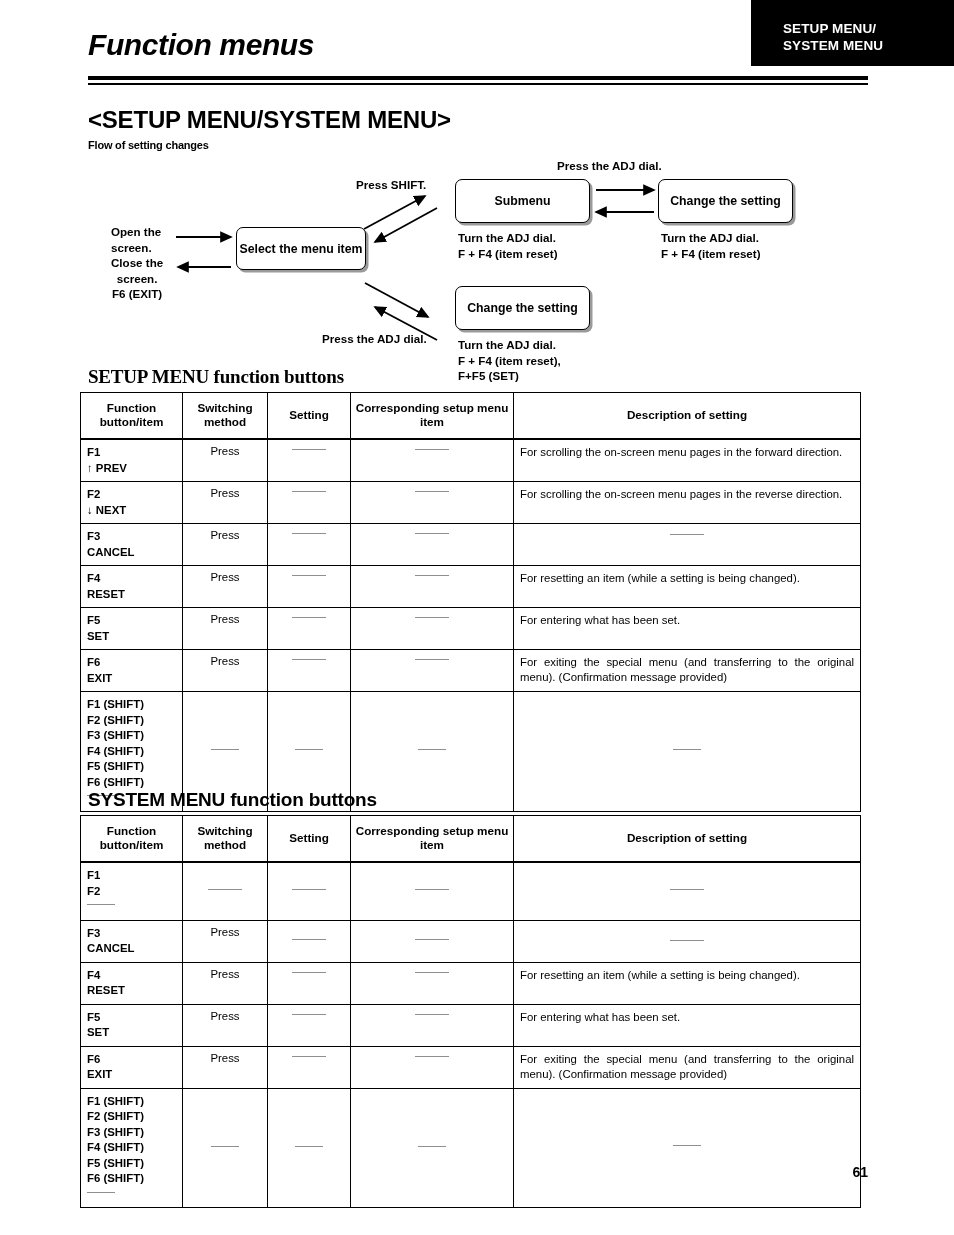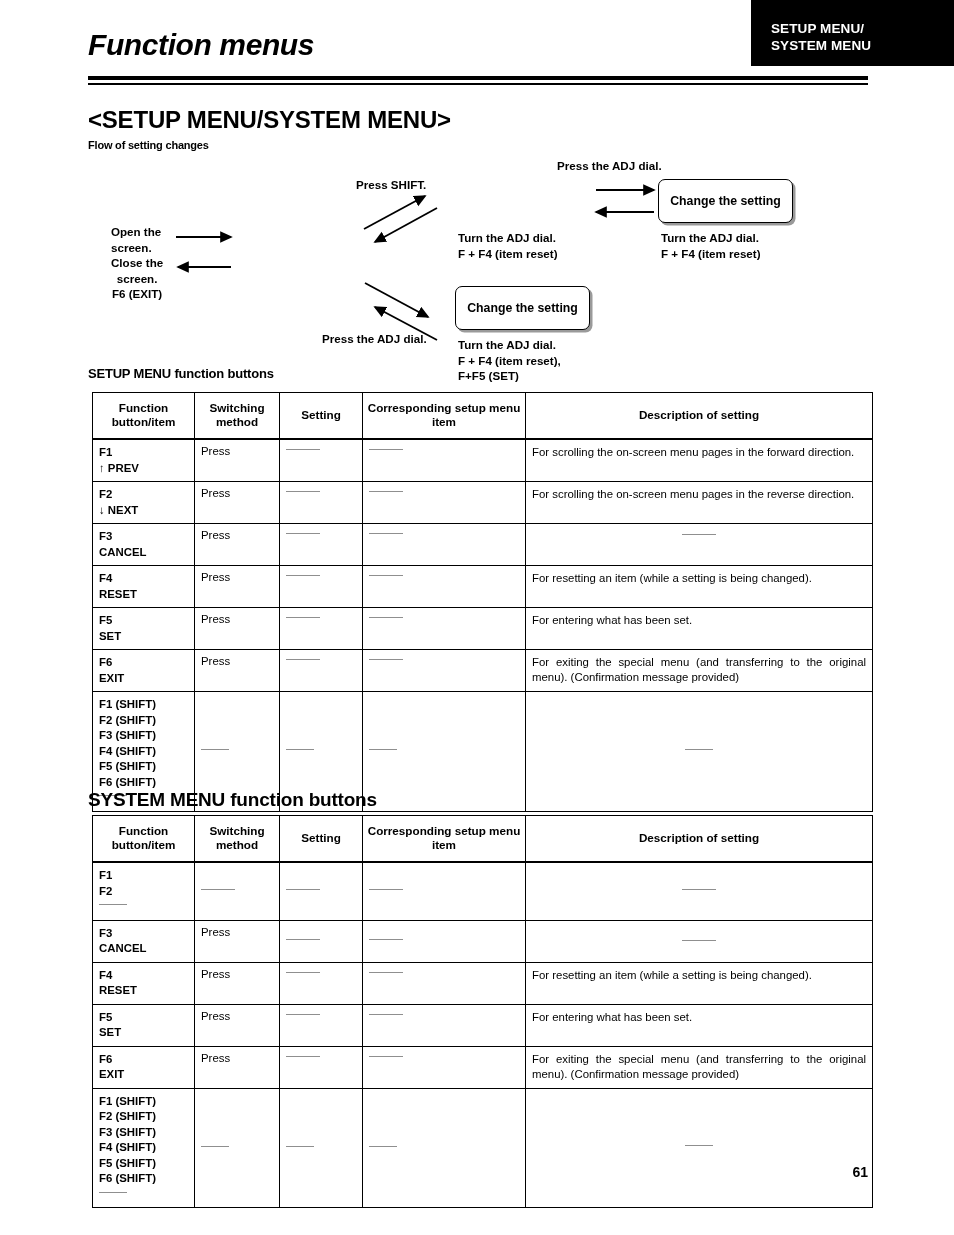--- a/index.html
+++ b/index.html
@@ -21,21 +21,21 @@
     position: absolute;
     left: 751px;
     top: 0;
     width: 203px;
     height: 66px;
     background: #000000;
     color: #ffffff;
     font-weight: bold;
     font-size: 13.5px;
     line-height: 17px;
-    padding: 20px 0 0 20px;
+    padding: 20px 0 0 32px;
     box-sizing: border-box;
     letter-spacing: 0.1px;
   }
   #page-title {
     position: absolute;
     left: 88px;
     top: 28px;
     font-size: 30px;
     font-weight: bold;
     font-style: italic;
@@ -70,21 +70,22 @@
     font-size: 24px;
   }
   #heading-flow {
     left: 88px;
     top: 139px;
     font-size: 11px;
   }
   #heading-setup-buttons {
     left: 88px;
     top: 366px;
-    font-size: 13px;
+    font-size: 19px;
+    font-family: Liberation Serif, serif;
   }
   #heading-system-buttons {
     left: 88px;
     top: 789px;
     font-size: 19px;
   }
   .h-light { font-weight: bold; }
 
   
   #flow-diagram {
@@ -121,21 +122,21 @@
     left: 0;
     top: 0;
     width: 780px;
     height: 220px;
     overflow: visible;
   }
 
   
   table.fn-table {
     position: absolute;
-    left: 92px;
+    left: 80px;
     border-collapse: collapse;
     width: 780px;
     table-layout: fixed;
     font-size: 11.4px;
   }
   table.fn-table td, table.fn-table th {
     border: 1px solid #000000;
     padding: 0;
     vertical-align: top;
   }
@@ -153,20 +154,21 @@
   }
   td.c-btn {
     font-weight: bold;
     line-height: 15.5px;
     white-space: pre-line;
     text-align: left;
     padding-left: 5px;
     margin-top: 13px;
   }
   td.c-mid {
+    text-align: center;
     vertical-align: top;
   }
   td.c-desc {
     text-align: justify;
     line-height: 15px;
     padding-left: 6px;
     padding-right: 6px;
   }
   td.c-desc.center { text-align: center; }
   .dash {
@@ -236,25 +238,28 @@
 
     <line x1="566" y1="62" x2="508" y2="62" stroke="#000" stroke-width="1.8" marker-end="url(#ah)"></line>
   </svg>
 
   <div class="flow-label" style="left:23px; top:74px;">Open the
 screen.</div>
   <div class="flow-label" style="left:23px; top:105px;text-align:center;">Close the
 screen.
 F6 (EXIT)</div>
 
+  <div class="flow-box" style="left:148px; top:77px; width:130px; height:43px;">Select the menu
+item</div>
 
   <div class="flow-label" style="left:268px; top:27px;">Press SHIFT.</div>
   <div class="flow-label" style="left:234px; top:181px;">Press the ADJ dial.</div>
   <div class="flow-label" style="left:469px; top:8px;">Press the ADJ dial.</div>
 
+  <div class="flow-box" style="left:367px; top:29px; width:135px; height:44px;">Submenu</div>
   <div class="flow-box" style="left:570px; top:29px; width:135px; height:44px;">Change the setting</div>
   <div class="flow-box" style="left:367px; top:136px; width:135px; height:44px;">Change the setting</div>
 
   <div class="flow-label" style="left:370px; top:80px;">Turn the ADJ dial.
 F + F4 (item reset)</div>
   <div class="flow-label" style="left:573px; top:80px;">Turn the ADJ dial.
 F + F4 (item reset)</div>
   <div class="flow-label" style="left:370px; top:187px;">Turn the ADJ dial.
 F + F4 (item reset),
 F+F5 (SET)</div>

